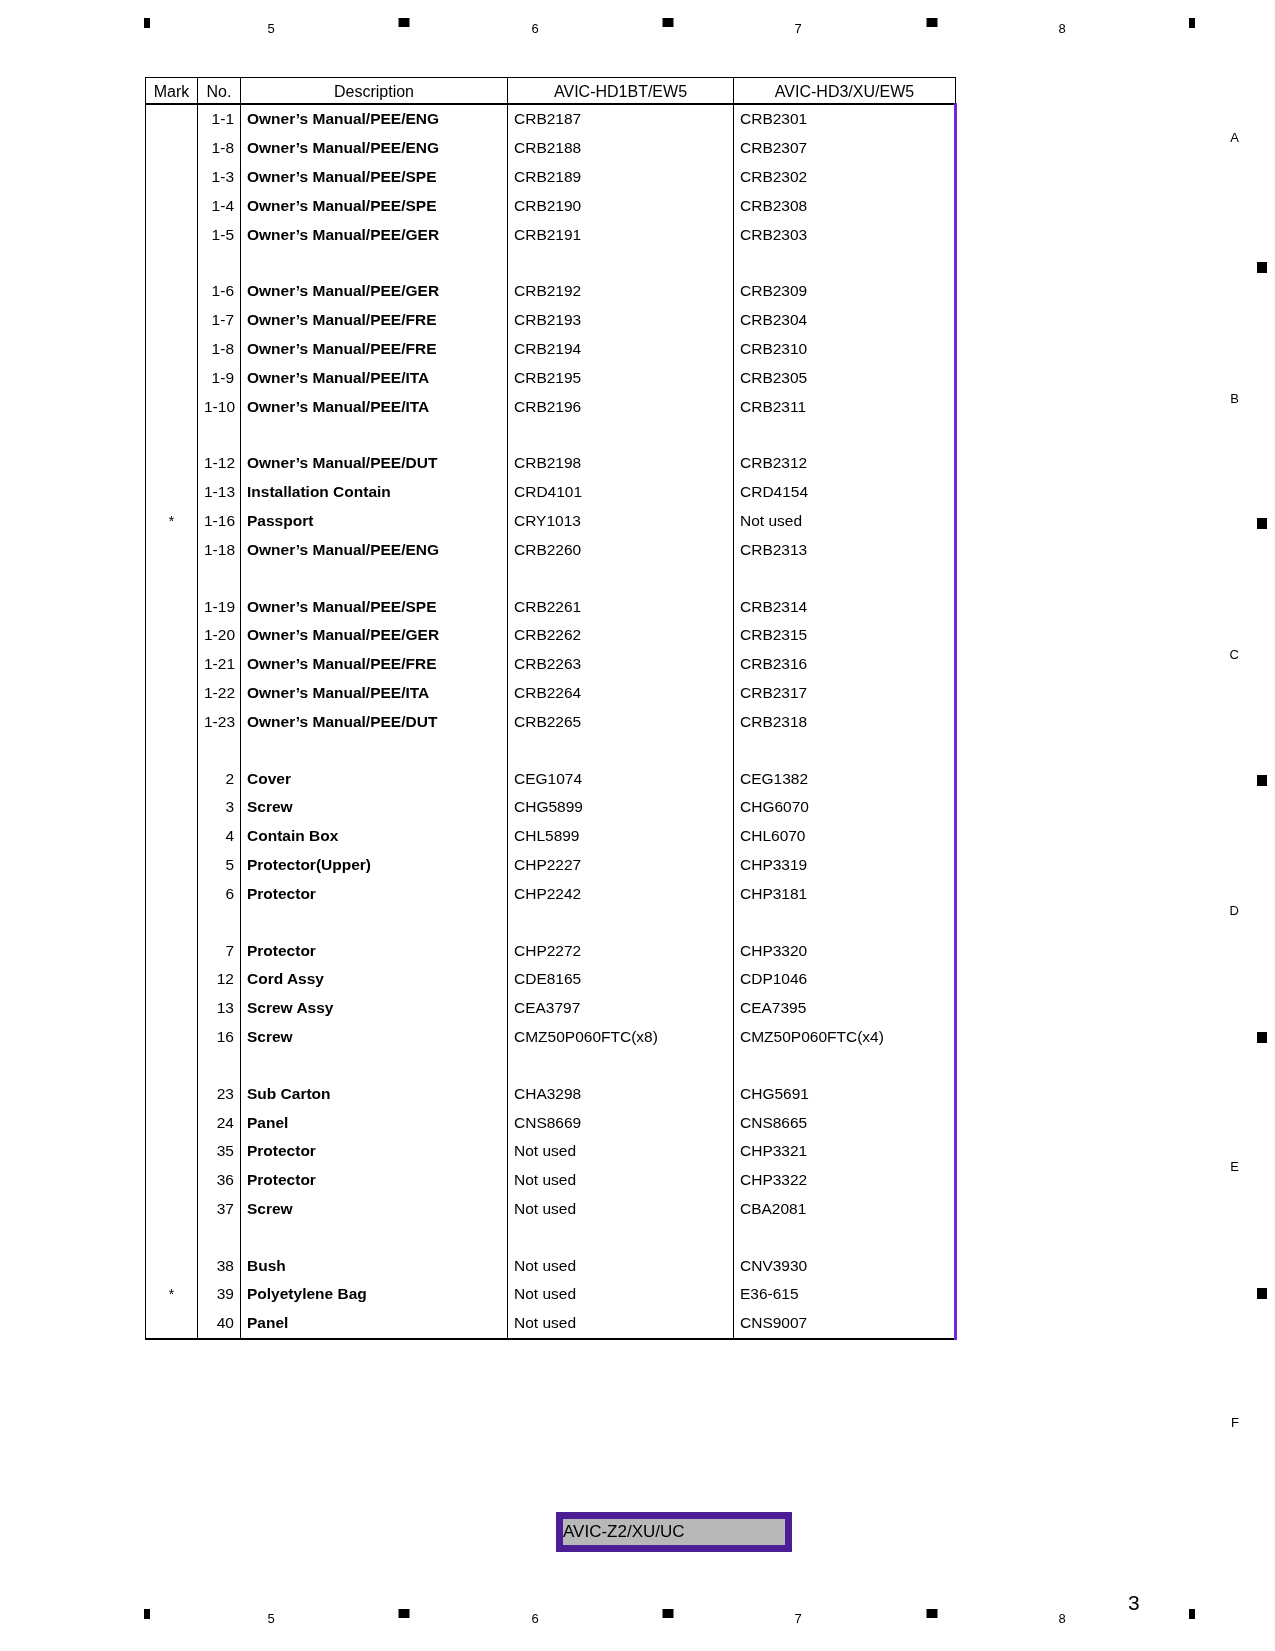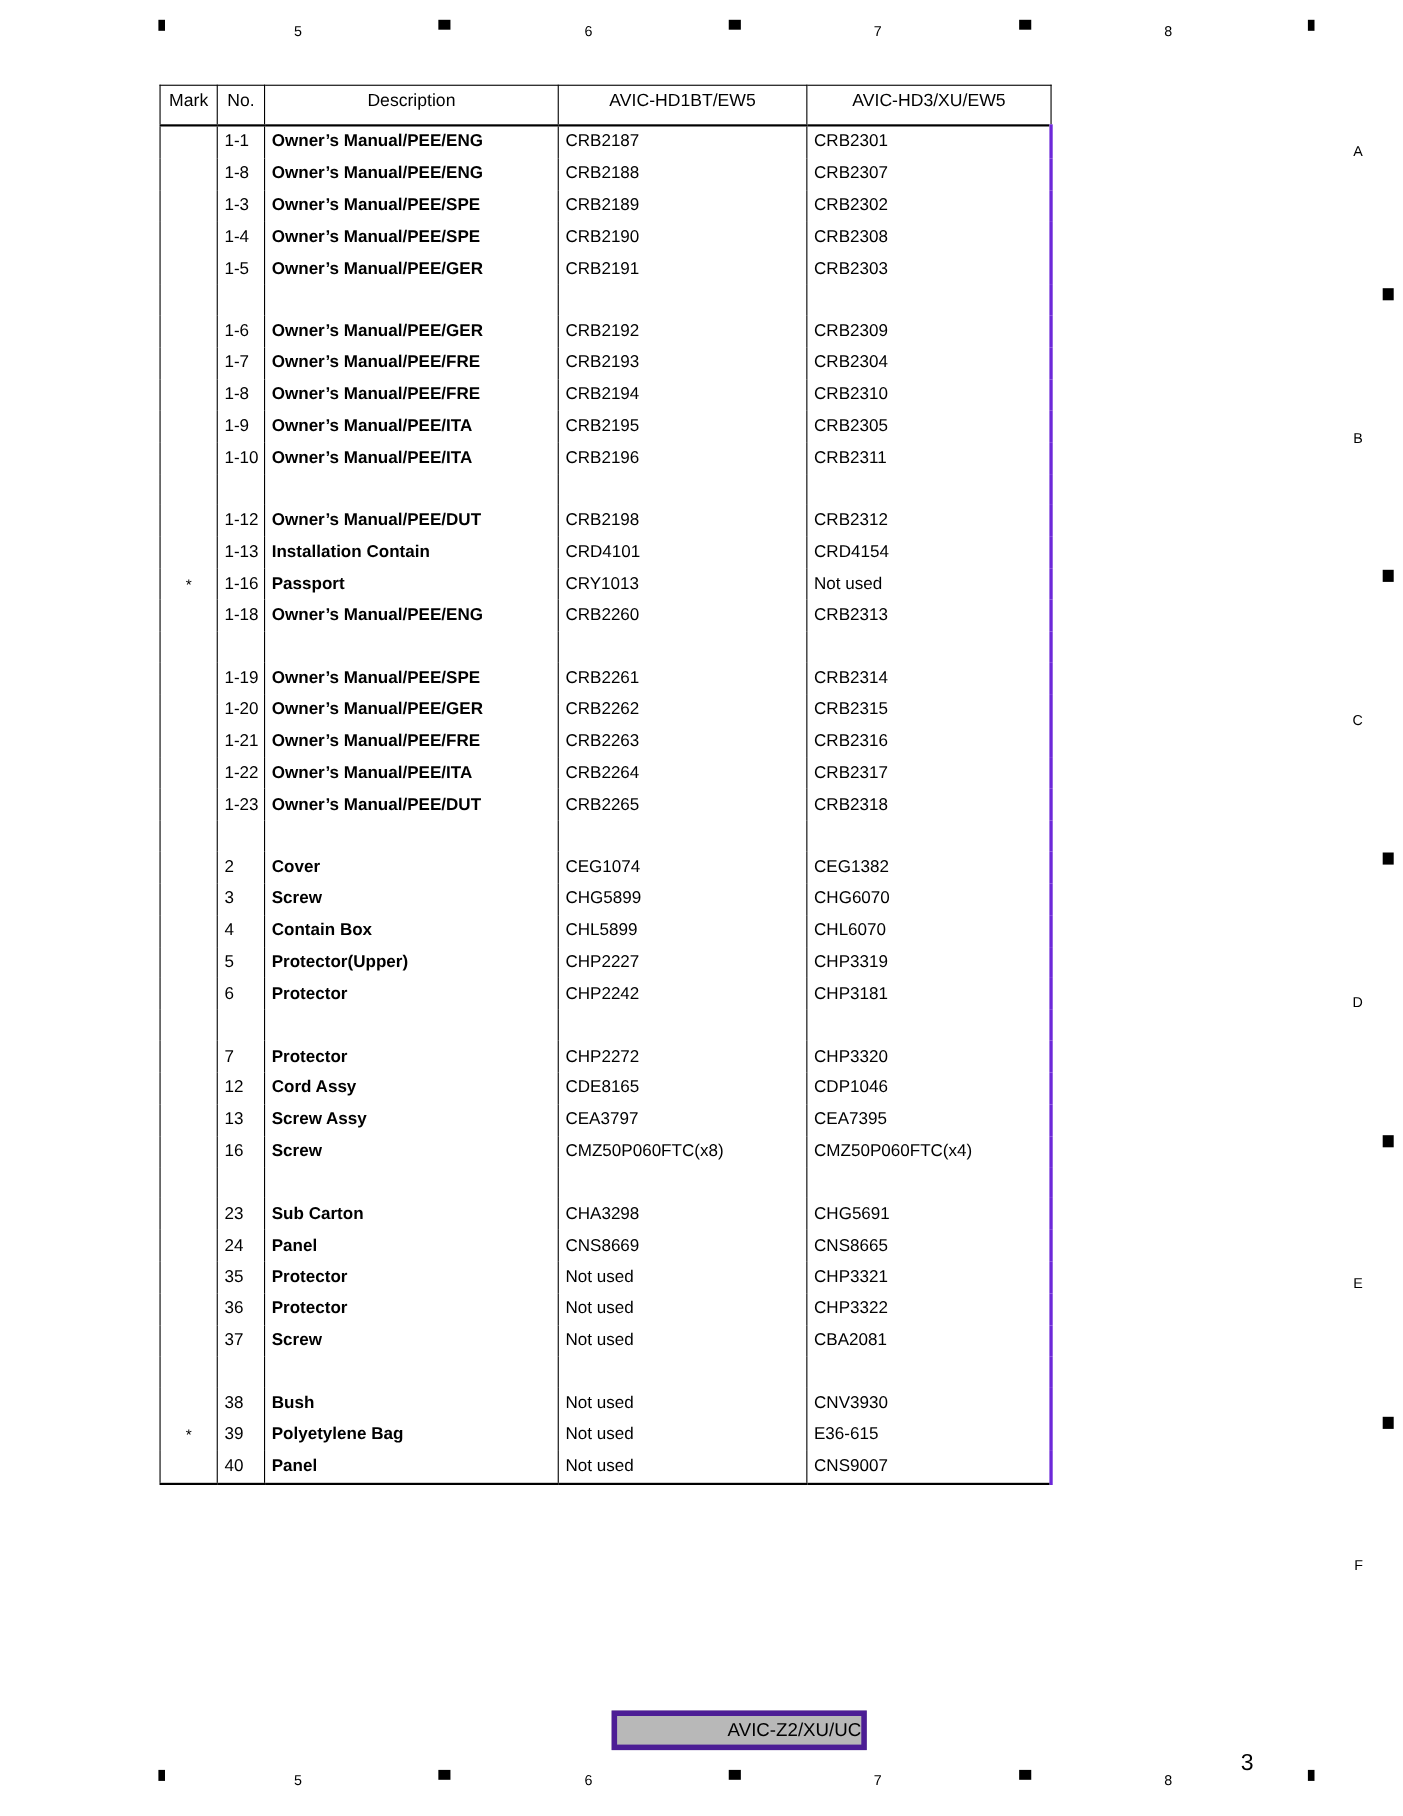--- a/index.html
+++ b/index.html
@@ -69,21 +69,21 @@
     border-collapse: collapse;
     width: 810px;
     table-layout: fixed;
     font-size: 15.5px;
   }
   table.parts thead th {
     border: 1px solid #000;
     border-bottom: 2px solid #000;
     font-weight: normal;
     font-size: 16px;
-    padding: 5px 4px 12px 4px;
+    padding: 5px 4px 2px 4px;
     text-align: center;
     background: #fff;
   }
   table.parts tbody td {
     border-left: 1px solid #000;
     border-right: 1px solid #000;
     padding: 1px 6px;
     height: 26.8px;
     vertical-align: middle;
     white-space: nowrap;
@@ -97,44 +97,43 @@
   }
 
   
   col.c-mark { width: 52px; }
   col.c-no   { width: 43px; }
   col.c-desc { width: 267px; }
   col.c-p1   { width: 226px; }
   col.c-p2   { width: 222px; }
 
   td.mark { text-align: center; font-size: 14px; padding-top: 4px; }
-  td.no   { text-align: left; padding-right: 7px; }
+  td.no   { text-align: right; padding-right: 7px; }
   td.desc { text-align: left; }
   td.part { text-align: left; padding-left: 9px; }
 
   
   table.parts tbody td.mark  { border-left: 1px solid #000; border-right: 1px solid #000; }
   table.parts tbody td.no    { border-right: 1px solid #000; border-left: none; }
   table.parts tbody td.desc  { border-right: 1px solid #000; border-left: none; font-weight: bold; }
   table.parts tbody td.part1 { border-right: 1px solid #000; border-left: none; }
   table.parts tbody td.part2 { border-right: 3px solid #6d28d9; border-left: none; }
 
   
   .model-badge {
     position: absolute;
     left: 556px;
     top: 1512px;
     width: 222px;
     height: 26px;
     background: #b8b8b8;
-    border: 5px solid #4c1d95;
+    border: 7px solid #4c1d95;
     font-size: 17px;
     line-height: 26px;
-    text-align: right;
-    margin-top: 43px;
+    text-align: left;
   }
   .page-number {
     position: absolute;
     left: 1128px;
     top: 1592px;
     font-size: 21px;
     line-height: 21px;
   }
 </style>
 </head>

